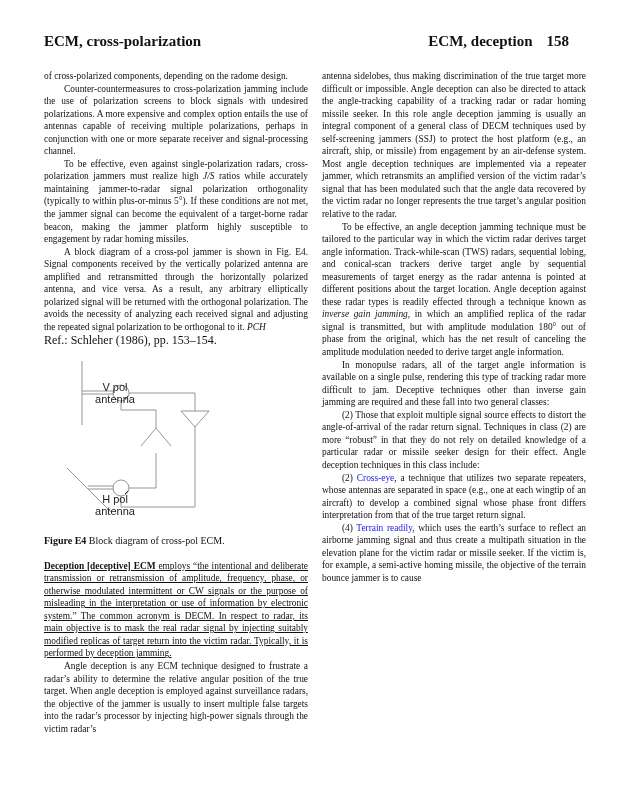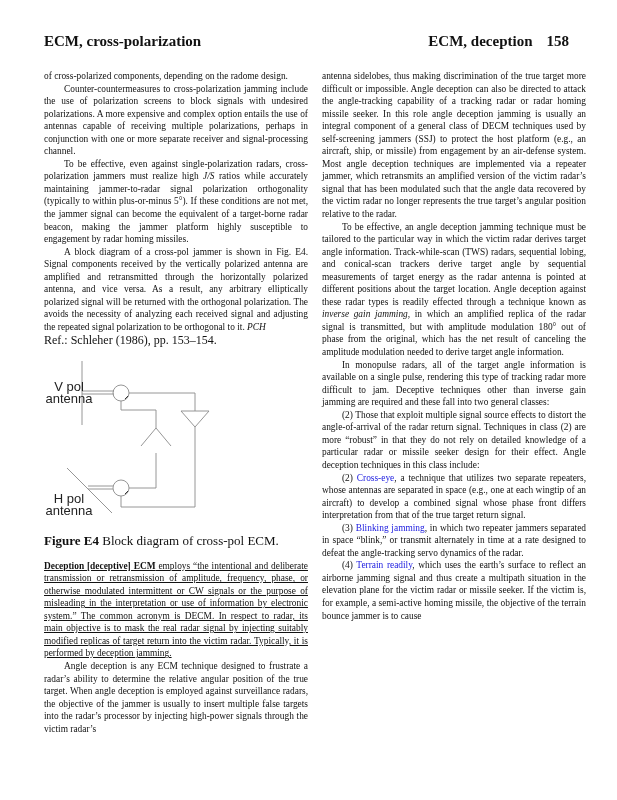--- a/index.html
+++ b/index.html
@@ -10,22 +10,22 @@
   .hdr-right { right:48px; }
   .hdr-right .pg { margin-left:14px; }
   .col { position:absolute; top:70px; width:264px; font-size:9.4px; line-height:12.55px; text-align:justify; }
   .col-left { left:44px; }
   .col-right { left:322px; }
   .col p { margin:0; }
   .ind { text-indent:20px; }
   .ref { font-size:12px; margin-top:1px !important; }
   .diagram { position:relative; width:264px; height:180px; margin-top:6px; }
   .diagram svg { position:absolute; left:0; top:0; }
-  .dlabel { position:absolute; font-family:"Liberation Sans","DejaVu Sans",sans-serif; font-size:13px; text-align:center; line-height:12px; color:#222; }
-  .caption { font-size:13px; margin-top:2px !important; }
+  .dlabel { position:absolute; font-family:"Liberation Sans","DejaVu Sans",sans-serif; font-size:11px; text-align:center; line-height:12px; color:#222;margin-left:46px; }
+  .caption { font-size:10px; margin-top:2px !important; }
   .caption b { font-weight:bold; }
   .gap { margin-top:12px !important;text-decoration:underline; }
   .link { color:#1a1adf; }
   i { font-style:italic; }
 </style>
 </head>
 <body>
 
 <div class="hdr hdr-left">ECM, cross-polarization</div>
 <div class="hdr hdr-right"><span>ECM, deception</span><span class="pg">158</span></div>
@@ -83,15 +83,14 @@
   <p class="gap"><b>Deception [deceptive] ECM</b><span> employs “the intentional and deliberate transmission or retransmission of amplitude, frequency, phase, or otherwise modulated intermittent or CW signals or the purpose of misleading in the interpretation or use of information by electronic system.” The common acronym is DECM. In respect to radar, its main objective is to mask the real radar signal by injecting suitably modified replicas of target return into the victim radar. Typically, it is performed by deception jamming.</span></p>
   <p class="ind">Angle deception is any ECM technique designed to frustrate a radar’s ability to determine the relative angular position of the true target. When angle deception is employed against surveillance radars, the objective of the jammer is usually to insert multiple false targets into the radar’s processor by injecting high-power signals through the victim radar’s</p>
 </div>
 
 <div class="col col-right">
   <p>antenna sidelobes, thus making discrimination of the true target more difficult or impossible. Angle deception can also be directed to attack the angle-tracking capability of a tracking radar or radar homing missile seeker. In this role angle deception jamming is usually an integral component of a general class of DECM techniques used by self-screening jammers (SSJ) to protect the host platform (e.g., an aircraft, ship, or missile) from engagement by an air-defense system. Most angle deception techniques are implemented via a repeater jammer, which retransmits an amplified version of the victim radar’s signal that has been modulated such that the angle data recovered by the victim radar no longer represents the true target’s angular position relative to the radar.</p>
   <p class="ind"><span>To be effective, an angle deception jamming technique must be tailored to the particular way in which the victim radar derives target angle information. Track-while-scan (TWS) radars, sequential lobing, and conical-scan trackers derive target angle by sequential measurements of target energy as the radar antenna is pointed at different positions about the target location. Angle deception against these radar types is readily effected through a technique known as </span><i>inverse gain jamming</i><span>, in which an amplified replica of the radar signal is transmitted, but with amplitude modulation 180° out of phase from the original, which has the net result of canceling the amplitude modulation needed to derive target angle information.</span></p>
   <p class="ind">In monopulse radars, all of the target angle information is available on a single pulse, rendering this type of tracking radar more difficult to jam. Deceptive techniques other than inverse gain jamming are required and these fall into two general classes:</p>
   <p class="ind">(2) Those that exploit multiple signal source effects to distort the angle-of-arrival of the radar return signal. Techniques in class (2) are more “robust” in that they do not rely on detailed knowledge of a particular radar or missile seeker design for their effect. Angle deception techniques in this class include:</p>
   <p class="ind"><span>(2) </span><a class="link">Cross-eye</a><span>, a technique that utilizes two separate repeaters, whose antennas are separated in space (e.g., one at each wingtip of an aircraft) to develop a combined signal whose phase front differs interpretation from that of the true target return signal.</span></p>
-  <p class="ind"><span>(3) </span><a class="link">Blinking jamming</a><span>, in which two repeater jammers separated in space “blink,” or transmit alternately in time at a rate designed to defeat the angle-tracking servo dynamics of the radar.</span></p>
   <p class="ind"><span>(4) </span><a class="link">Terrain readily</a><span>, which uses the earth’s surface to reflect an airborne jamming signal and thus create a multipath situation in the elevation plane for the victim radar or missile seeker. If the victim is, for example, a semi-active homing missile, the objective of the terrain bounce jammer is to cause</span></p>
 </div>
 
 </body></html>

